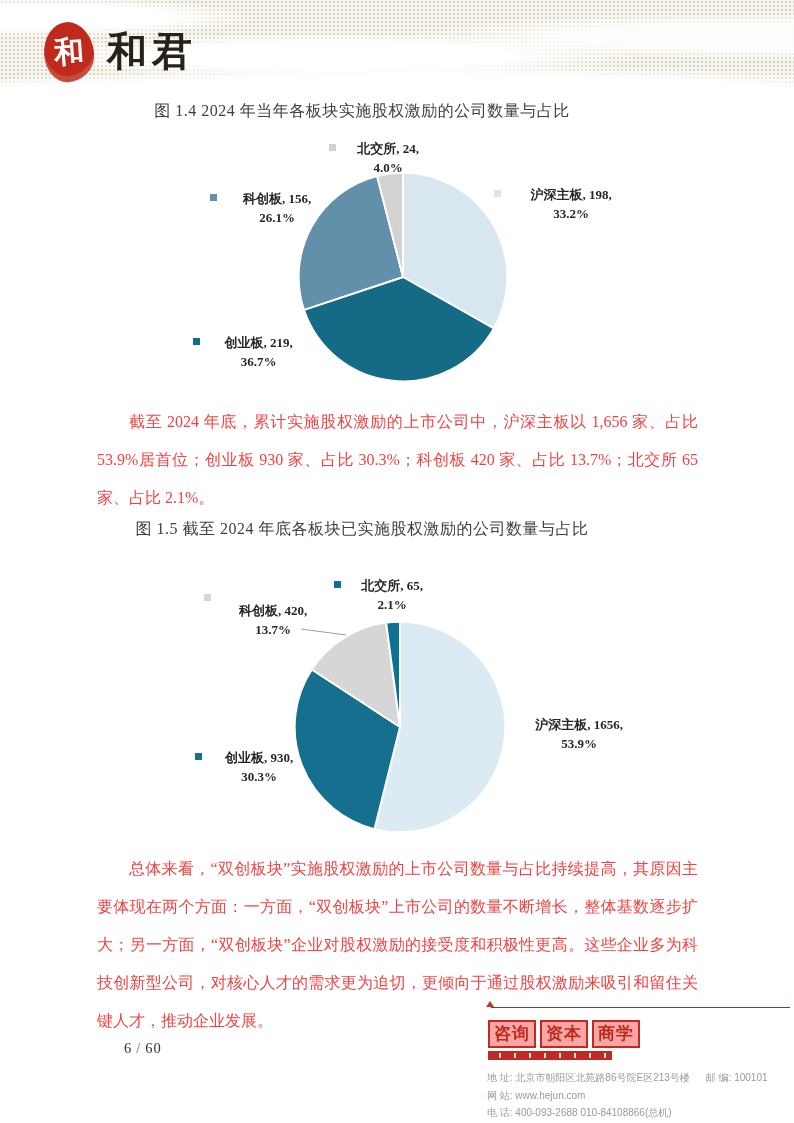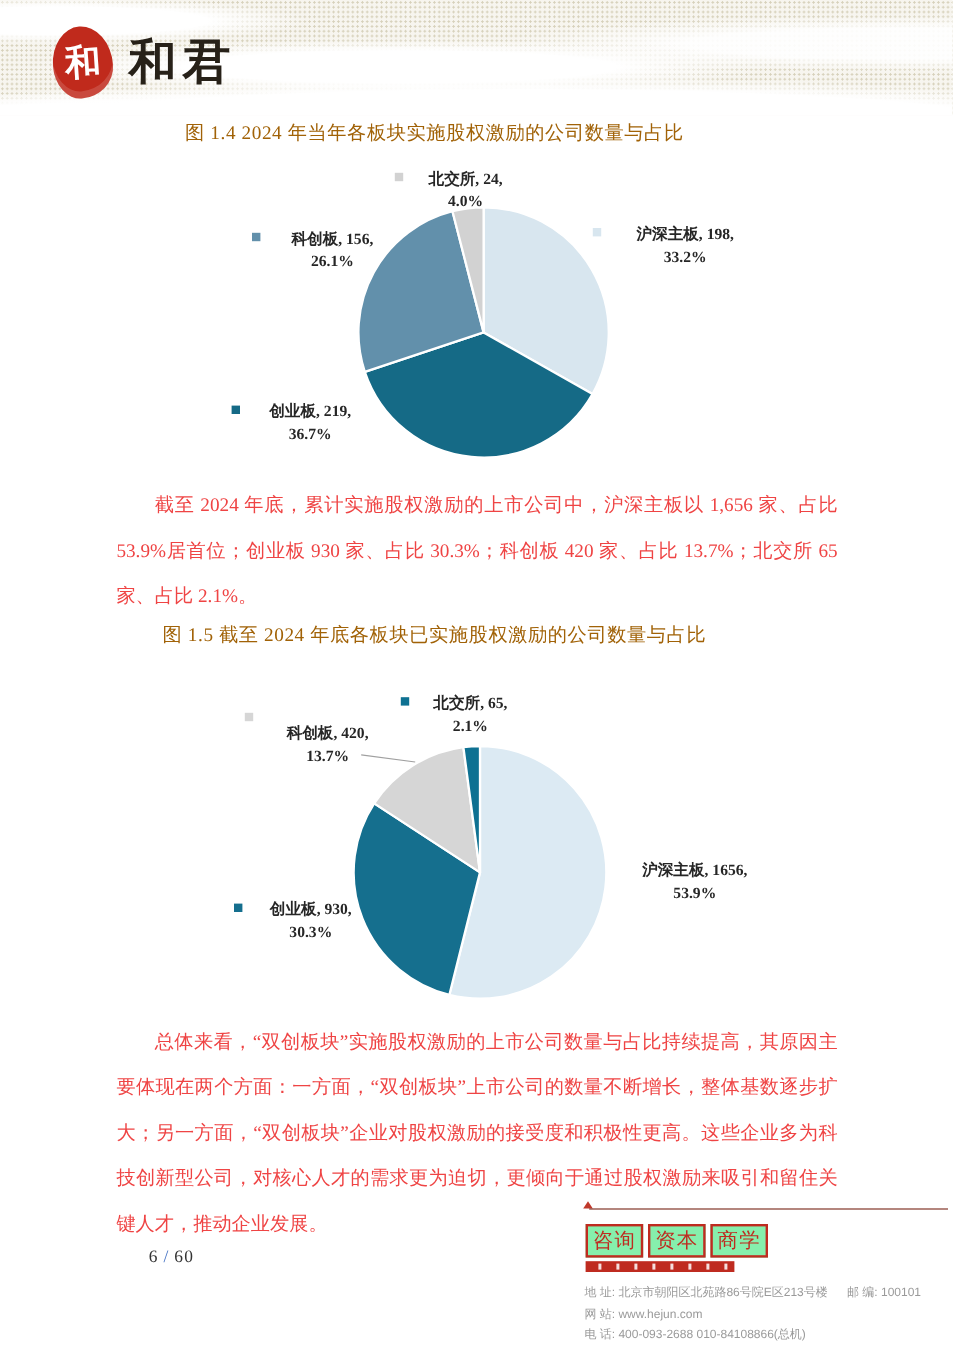--- a/index.html
+++ b/index.html
@@ -18,21 +18,21 @@
       radial-gradient(ellipse 520px 34px at 97% 38%, rgba(255,255,255,.92) 38%, rgba(255,255,255,0) 70%),
       radial-gradient(ellipse 700px 50px at 55% 108%, #ffffff 58%, rgba(255,255,255,0) 80%),
       radial-gradient(ellipse 360px 40px at 12% 112%, #ffffff 55%, rgba(255,255,255,0) 80%);}
   .logo{position:absolute;left:44px;top:22px;display:flex;align-items:center;gap:13px;}
   .seal{width:50px;height:60px;background:#c02a1c;border-radius:48% 52% 56% 44% / 52% 56% 44% 48%;
     transform:rotate(-4deg);display:flex;align-items:center;justify-content:center;
     color:#fff;font-size:30px;font-weight:bold;box-shadow:inset 0 -6px 0 rgba(255,255,255,.15);}
   .brand{font-size:40px;font-weight:900;color:#272118;letter-spacing:5px;line-height:1;}
 
   
-  .fig-title{position:absolute;left:0;width:724px;text-align:center;font-size:16px;color:#a16207;letter-spacing:.5px;}
+  .fig-title{position:absolute;left:0;width:724px;text-align:center;font-size:16px;color:#404040;letter-spacing:.5px;}
   #fig1-title{top:101px;}
   #fig2-title{top:519px;}
 
   
   svg.pie{position:absolute;}
   #pie1{left:297px;top:171px;width:212px;height:212px;}
   #pie2{left:293px;top:620px;width:214px;height:214px;}
 
   .plabel{position:absolute;display:flex;gap:6px;font-size:13px;line-height:19px;color:#262626;font-weight:bold;}
   .plabel .ltext{display:block;text-align:center;}
@@ -47,22 +47,22 @@
   #para1{top:403px;}
   #para2{top:850px;}
 
   
   .footer-rule{position:absolute;left:491px;top:1007px;width:299px;height:1px;background:#83372a;}
   .footer-rule-arrow{position:absolute;left:486px;top:1001px;width:0;height:0;
     border-left:4px solid transparent;border-right:4px solid transparent;border-bottom:6px solid #c0392b;}
   .pagenum{position:absolute;left:124px;top:1040px;font-size:14.5px;color:#333;letter-spacing:1px;text-align:center;}
   .pagenum .slash{color:#4472c4;padding:0 4px;}
   .sealrow{position:absolute;left:488px;top:1020px;display:flex;gap:4px;}
-  .sealbox{border:2px solid #bf2b20;color:#bf2b20;font-size:17px;font-weight:normal;
-    padding:1px 4px;line-height:22px;background:#86efac;letter-spacing:1px;}
+  .sealbox{border:2px solid #bf2b20;color:#bf2b20;font-size:17px;font-weight:bold;
+    padding:1px 4px;line-height:22px;background:#fca5a5;letter-spacing:1px;}
   .sealbar{position:absolute;left:488px;top:1051px;width:124px;height:9px;background:#bf2b20;
     background-image:repeating-linear-gradient(90deg,rgba(255,255,255,0) 0 7px,rgba(255,255,255,.85) 7px 9px);
     background-size:15px 5px;background-position:4px 2px;background-repeat:repeat-x;}
   .contact{position:absolute;left:487px;top:1069px;font-family:"Liberation Sans","DejaVu Sans",sans-serif;
     font-size:10px;color:#9a9a9a;line-height:17.5px;}
   .contact .row{white-space:nowrap;}
   .contact .postal{margin-left:16px;}
 </style>
 </head>
 <body>

